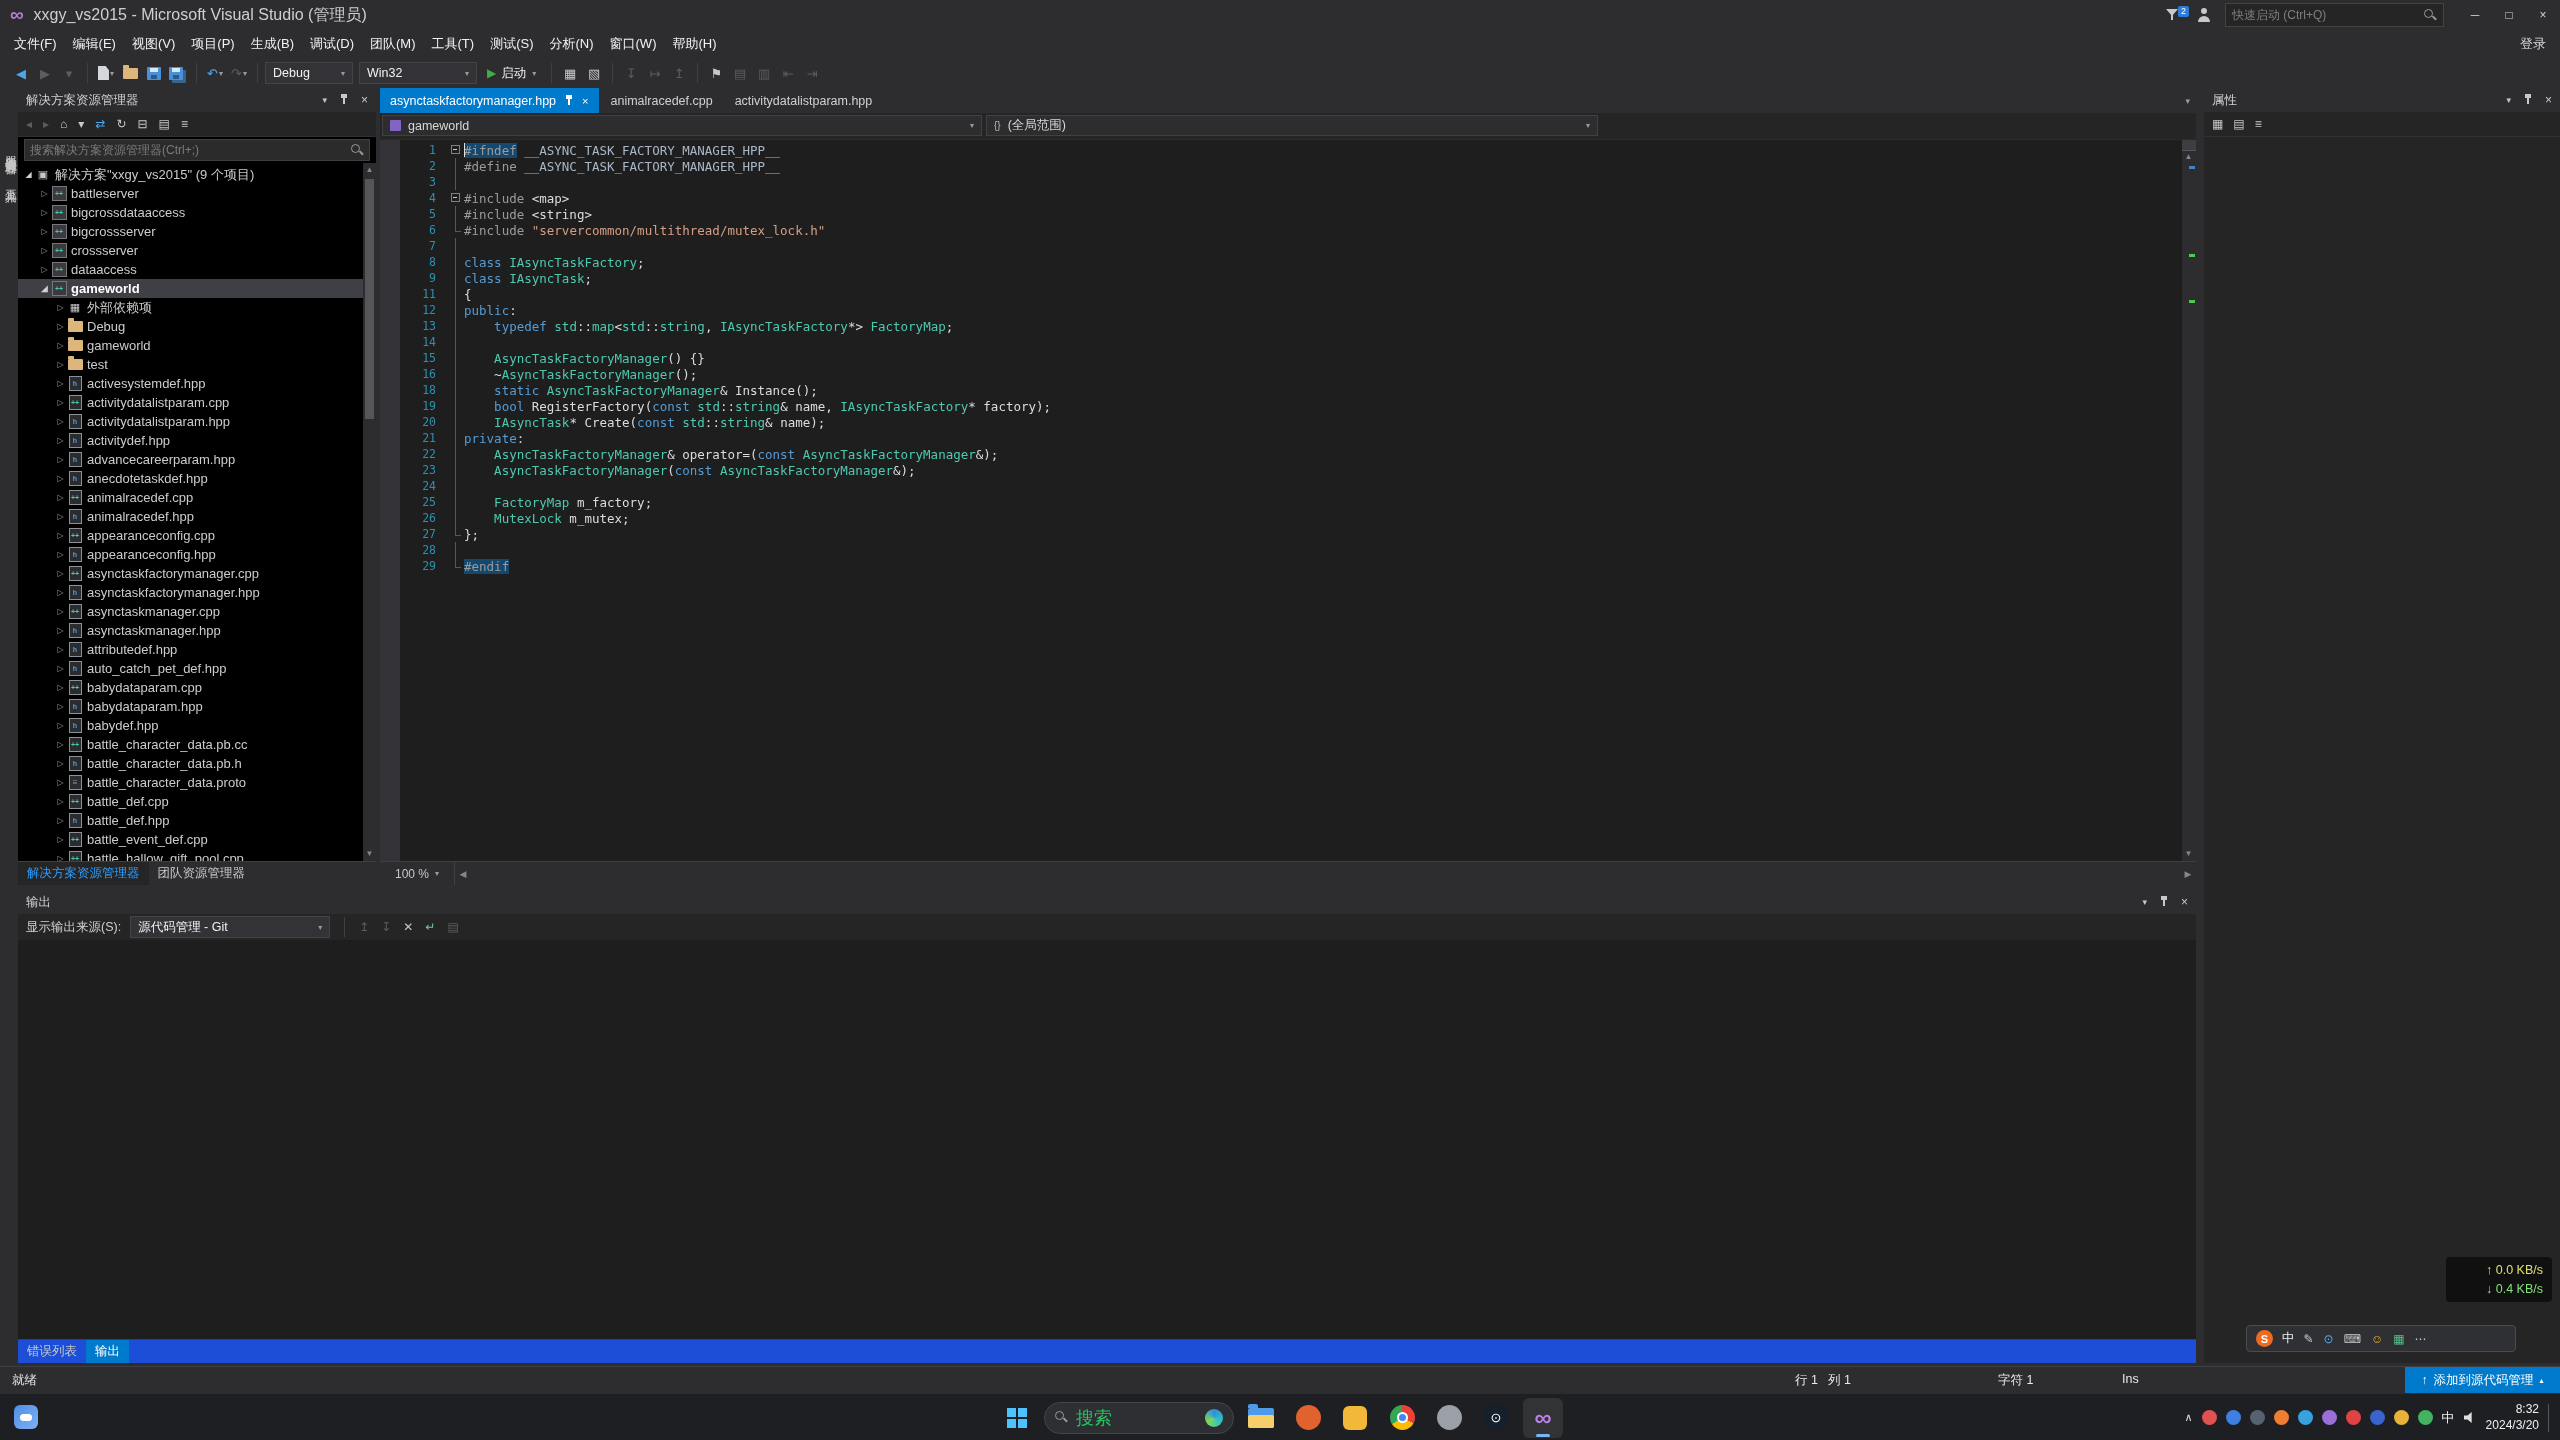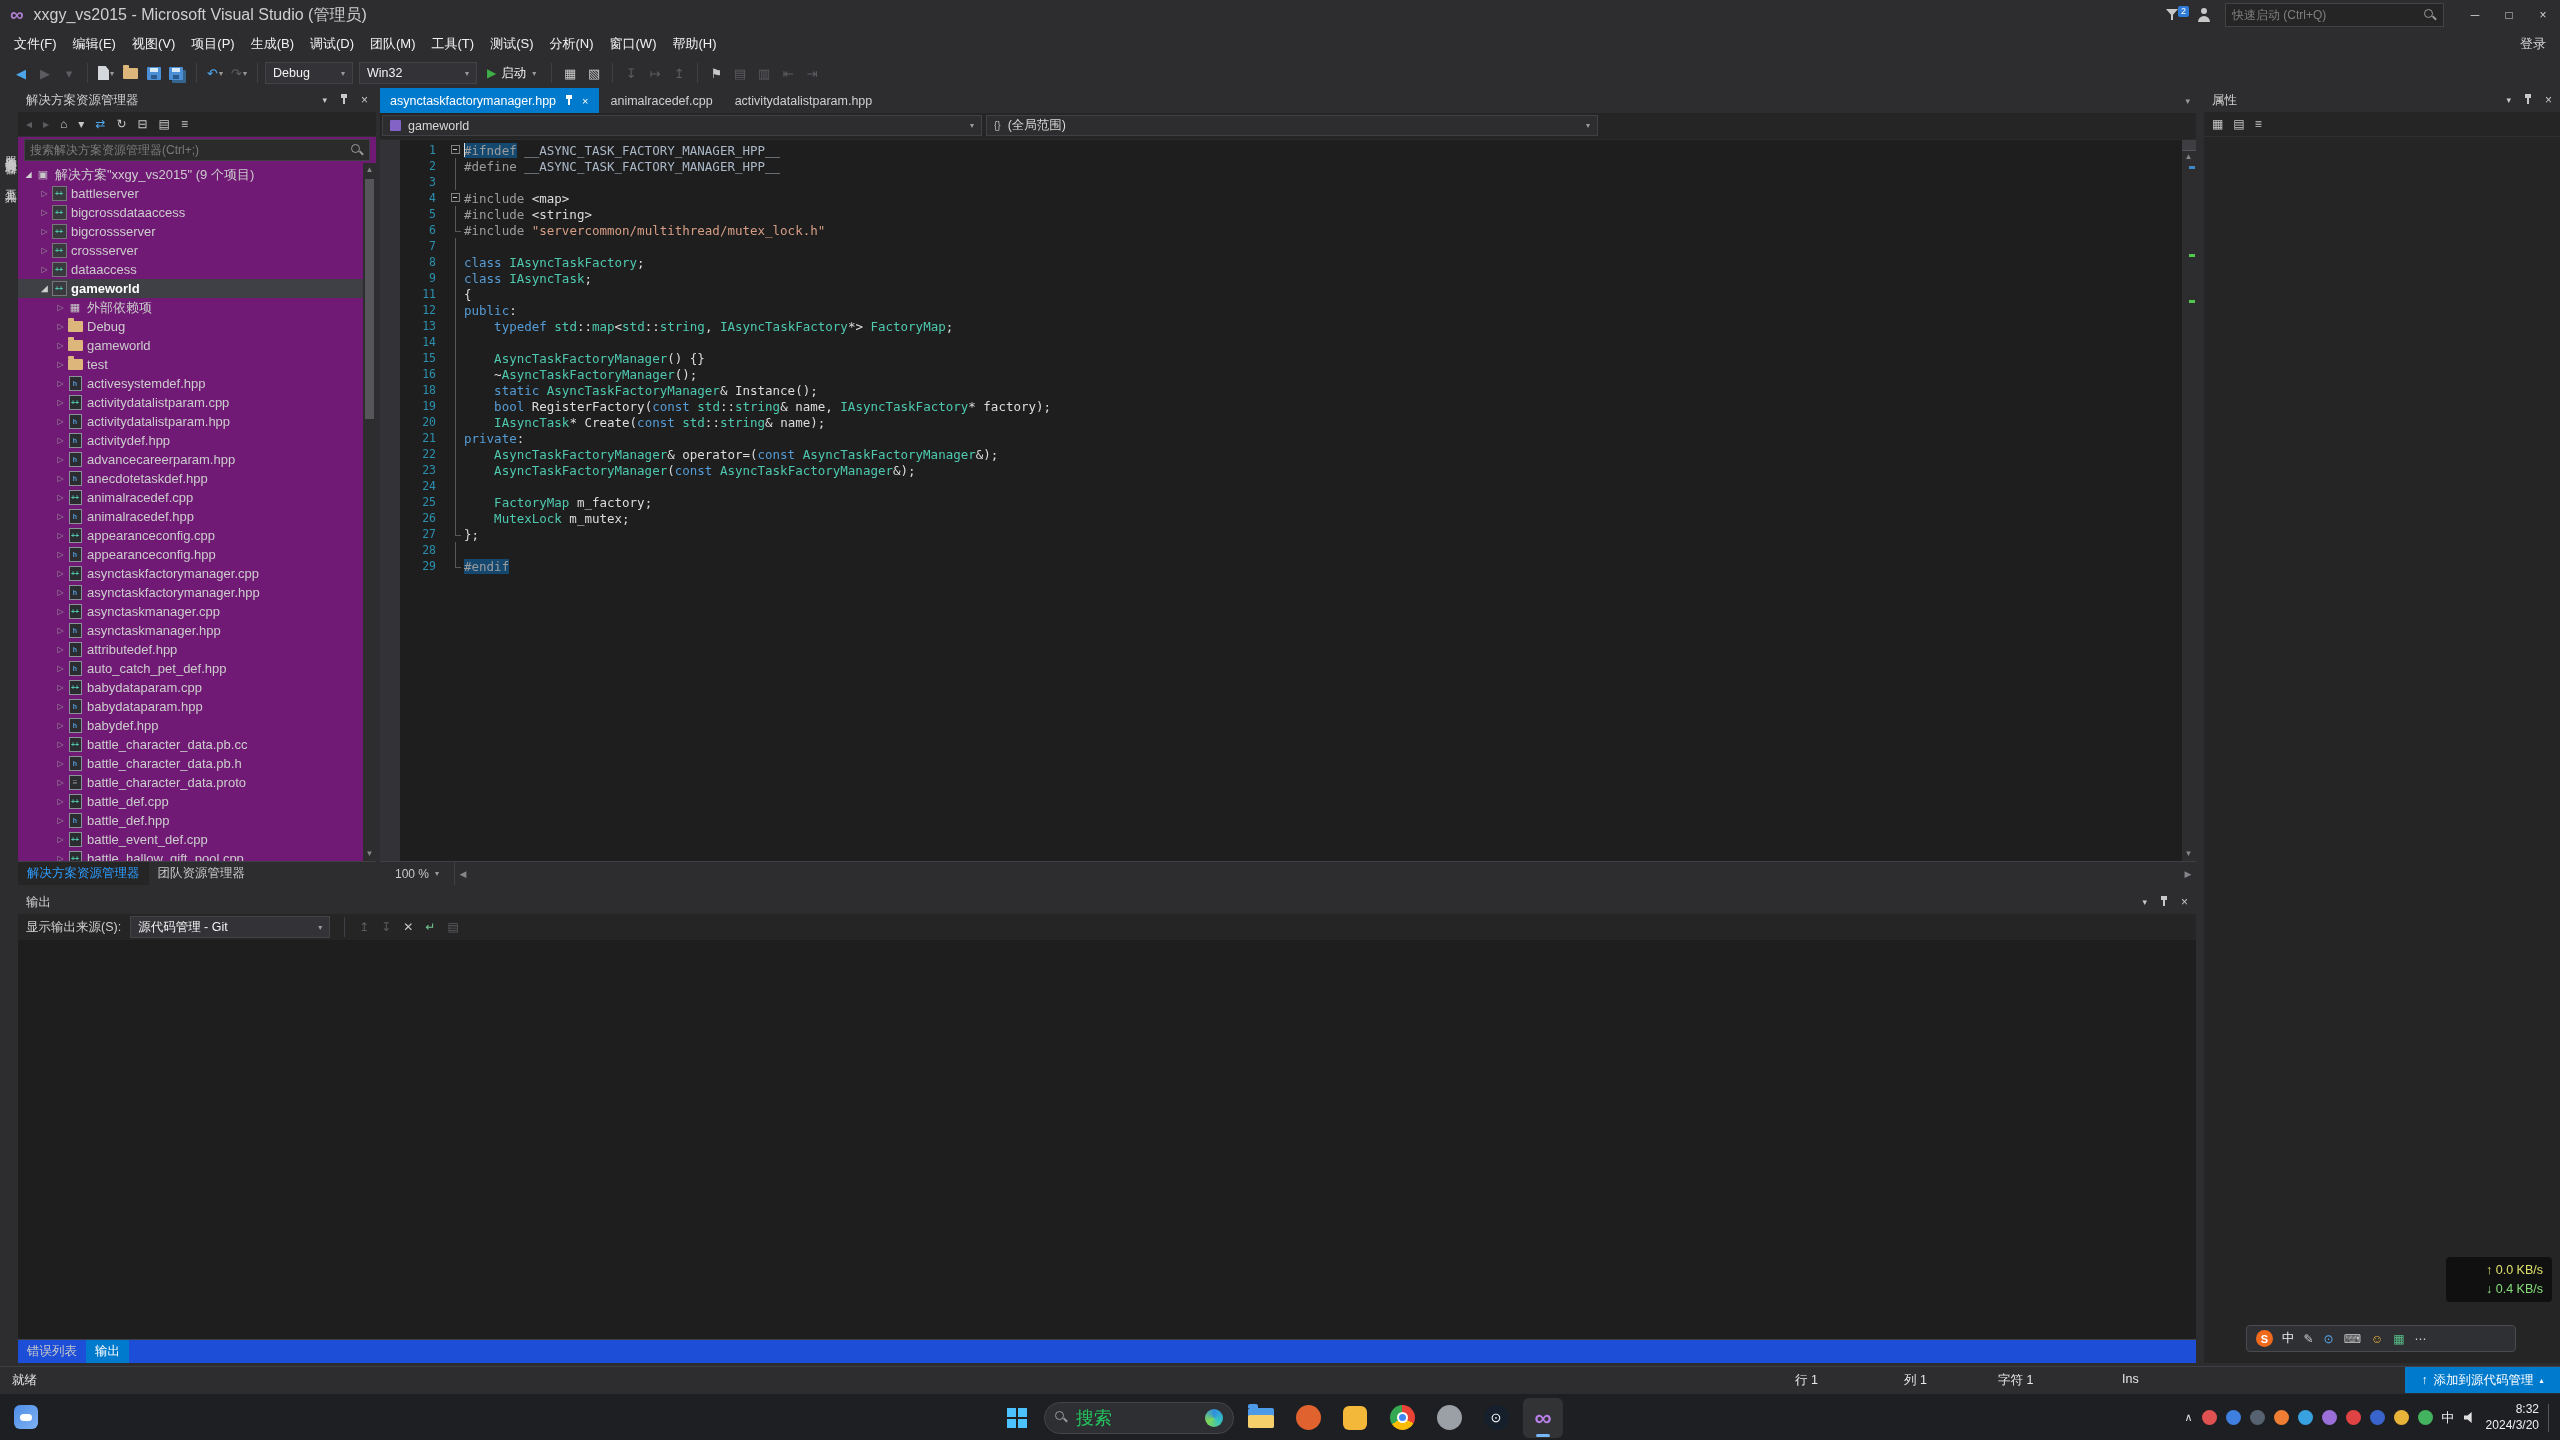--- a/index.html
+++ b/index.html
@@ -53,21 +53,21 @@
   .vtab{writing-mode:vertical-rl;font-size:12px;color:#c8c8c8;margin:0 0 26px 2px;letter-spacing:1px;}
   
   .tw-title{height:24px;display:flex;align-items:center;background:#2d2d30;font-size:12.5px;color:#d0d0d0;padding:0 8px;box-sizing:border-box;}
   .twi{display:flex;gap:12px;margin-left:auto;align-items:center;color:#c8c8c8;}
   .twi .cr{font-size:9px;}
   .pinic{position:relative;width:10px;height:12px;}
   .pinic::before{content:"";position:absolute;left:4px;top:2px;width:2px;height:8px;background:#c8c8c8;}
   .pinic::after{content:"";position:absolute;left:2px;top:0;width:6px;height:4px;background:#c8c8c8;}
   .xic{font-size:12px;color:#c8c8c8;}
   
-  #solexp{left:18px;top:88px;width:358px;height:797px;background:#701a75;display:flex;flex-direction:column;}
+  #solexp{left:18px;top:88px;width:358px;height:797px;background:#000000;display:flex;flex-direction:column;}
   #se-toolbar{height:24px;display:flex;align-items:center;gap:11px;padding:0 8px;background:#252526;border-bottom:1px solid #303033;}
   .sei{font-size:12px;color:#c8c8c8;}
   .sei.blue{color:#4ea6ea;}
   .sei.dim{color:#5d5d61;}
   #se-search{height:26px;display:flex;align-items:center;padding:2px 6px;box-sizing:border-box;}
   #se-searchbox{flex:1;height:20px;background:#2b2b2c;border:1px solid #3f3f46;display:flex;align-items:center;padding:0 5px;gap:5px;}
   #se-searchbox .ph{flex:1;font-size:12px;color:#7a7a7a;white-space:nowrap;overflow:hidden;}
   #se-tree{position:relative;flex:1;overflow:hidden;}
   #se-rows{position:absolute;left:0;top:2px;right:13px;}
   .tr{height:19px;display:flex;align-items:center;color:#cccccc;font-size:13px;white-space:nowrap;}
@@ -734,21 +734,21 @@
     <div id="out-content"></div>
     <div id="out-tabs">
         <span class="tooltab">错误列表</span>
         <span class="tooltab active-fill">输出</span>
       </div>
   </div>
 
   <div id="status" class="abs">
     <span id="st-ready">就绪</span>
     <span class="stpos" style="left:1795px;">行 1</span>
-    <span class="stpos" style="left:1904px;">列 1</span>
+    <span class="stpos" style="left:1828px;">列 1</span>
     <span class="stpos" style="left:1998px;">字符 1</span>
     <span class="stpos" style="left:2122px;">Ins</span>
     <div id="st-scm">
       <span class="up">↑</span>
       <span>添加到源代码管理</span>
       <span class="cr">▴</span>
     </div>
   </div>
 
   <div id="taskbar" class="abs">

